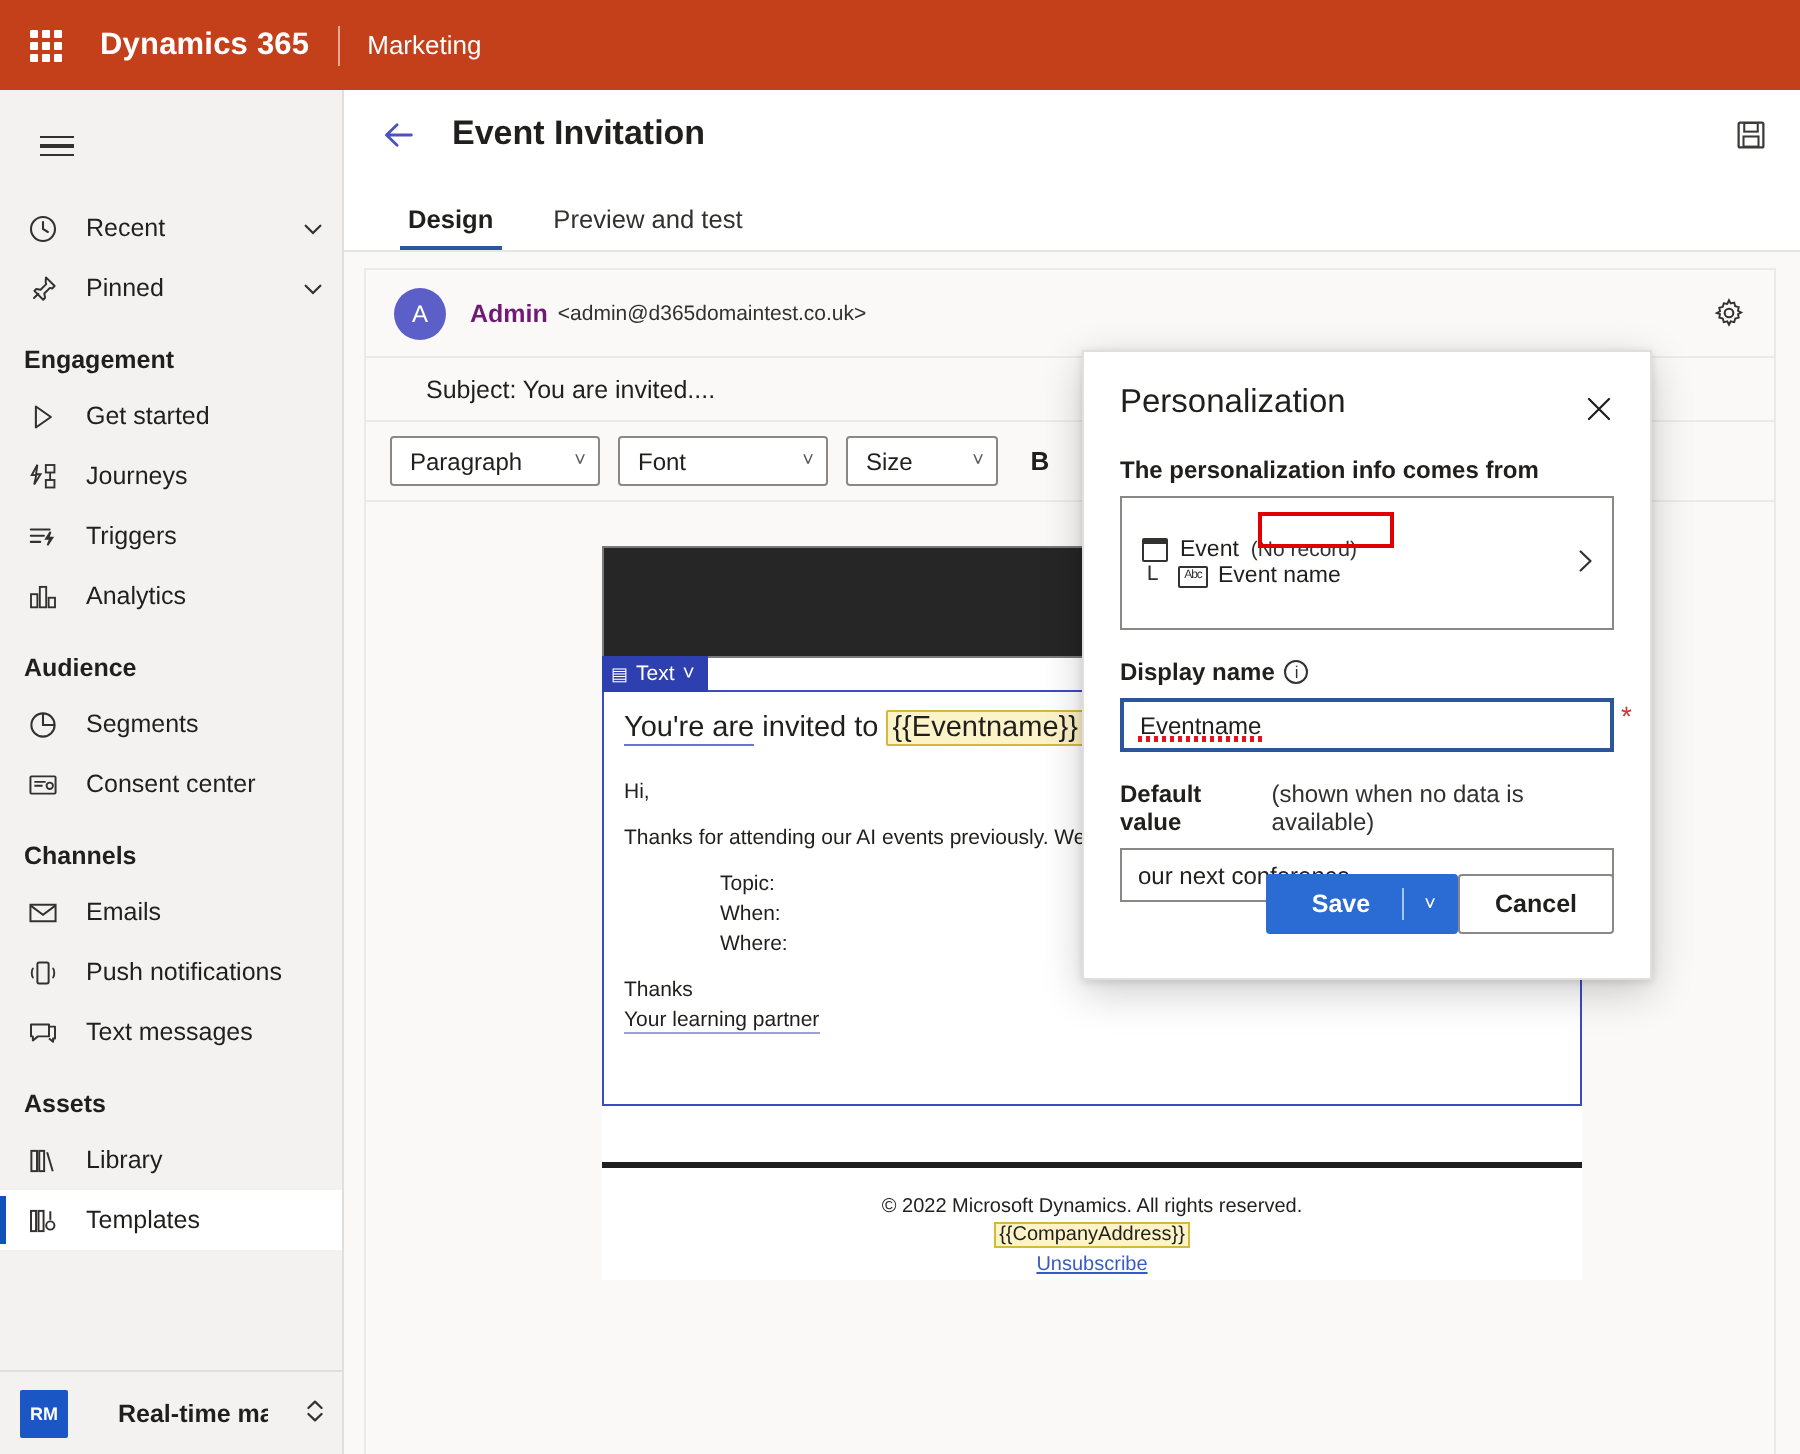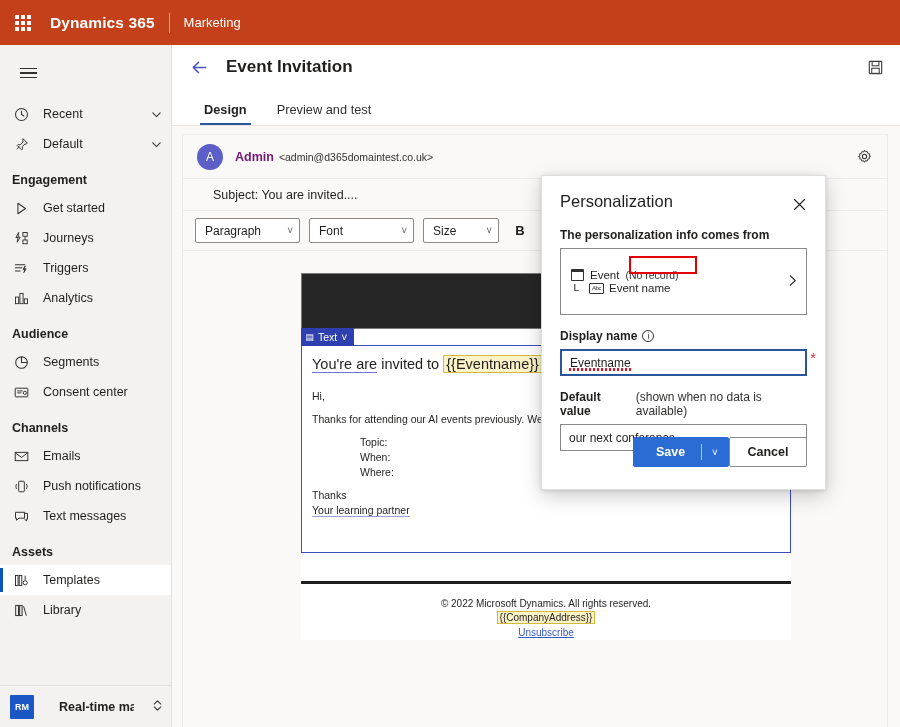--- a/index.html
+++ b/index.html
@@ -530,21 +530,21 @@
       </span>
     </div>
 
     <div class="nav-item">
       <span class="nav-ico">
         <svg width="15" height="15" viewBox="0 0 16 16">
             <path d="M9.6 1.8l4.6 4.6-1.3 1.3-1.2-.3-3 3 .4 2.3-1 1L3.4 9l1-1 2.3.4 3-3-.3-1.2z" fill="none" stroke="#323130" stroke-width="1.05" stroke-linejoin="round"></path>
             <path d="M3.2 12.8l2.3-2.3" stroke="#323130" stroke-width="1.05" stroke-linecap="round"></path>
           </svg>
       </span>
-      <span class="nav-label">Default</span>
+      <span class="nav-label">Pinned</span>
       <span class="nav-chev">
         <svg width="11" height="11" viewBox="0 0 12 12">
             <path d="M2 4.2L6 8.2l4-4" fill="none" stroke="#323130" stroke-width="1.2" stroke-linecap="round"></path>
           </svg>
       </span>
     </div>
 
     <div class="nav-group">Engagement</div>
 
     <div class="nav-item">
@@ -630,40 +630,40 @@
       <span class="nav-ico">
         <svg width="15" height="15" viewBox="0 0 16 16">
             <path d="M1.6 3.5h9.6v6.3H5.3L2.6 12V9.8H1.6z" fill="none" stroke="#323130" stroke-width="1.05" stroke-linejoin="round"></path>
             <path d="M11.2 4.6h3.2v6.3h-1v1.8l-2.2-1.8" fill="none" stroke="#323130" stroke-width="1.05" stroke-linejoin="round"></path>
           </svg>
       </span>
       <span class="nav-label">Text messages</span>
     </div>
 
     <div class="nav-group">Assets</div>
+    <div class="nav-item">
+      <span class="nav-ico">
+        <svg width="15" height="15" viewBox="0 0 16 16">
+            <rect x="1.8" y="2.6" width="3" height="10.8" fill="none" stroke="#323130" stroke-width="1.05"></rect>
+            <rect x="6" y="2.6" width="2.6" height="10.8" fill="none" stroke="#323130" stroke-width="1.05"></rect>
+            <path d="M10.2 3.3l3 10.2" fill="none" stroke="#323130" stroke-width="1.05"></path>
+          </svg>
+      </span>
+      <span class="nav-label">Library</span>
+    </div>
     <div class="nav-item selected">
       <span class="nav-ico">
         <svg width="15" height="15" viewBox="0 0 16 16">
             <rect x="1.6" y="2.6" width="2.7" height="10.8" fill="none" stroke="#323130" stroke-width="1.05"></rect>
             <rect x="5.6" y="2.6" width="2.7" height="10.8" fill="none" stroke="#323130" stroke-width="1.05"></rect>
             <circle cx="11.9" cy="10.4" r="2.2" fill="none" stroke="#323130" stroke-width="1.05"></circle>
             <path d="M11.9 2.8v4.6" stroke="#323130" stroke-width="1.05"></path>
           </svg>
       </span>
       <span class="nav-label">Templates</span>
-    </div>
-    <div class="nav-item">
-      <span class="nav-ico">
-        <svg width="15" height="15" viewBox="0 0 16 16">
-            <rect x="1.8" y="2.6" width="3" height="10.8" fill="none" stroke="#323130" stroke-width="1.05"></rect>
-            <rect x="6" y="2.6" width="2.6" height="10.8" fill="none" stroke="#323130" stroke-width="1.05"></rect>
-            <path d="M10.2 3.3l3 10.2" fill="none" stroke="#323130" stroke-width="1.05"></path>
-          </svg>
-      </span>
-      <span class="nav-label">Library</span>
     </div>
 
     <div class="appswitch">
       <div class="appswitch-badge">RM</div>
       <div class="appswitch-label">Real-time marketi...</div>
       <div class="appswitch-chev">
         <svg width="11" height="13" viewBox="0 0 12 14">
             <path d="M2.4 5.4L6 1.9l3.6 3.5M2.4 8.6L6 12.1l3.6-3.5" fill="none" stroke="#323130" stroke-width="1.2" stroke-linecap="round" stroke-linejoin="round"></path>
           </svg>
       </div>

